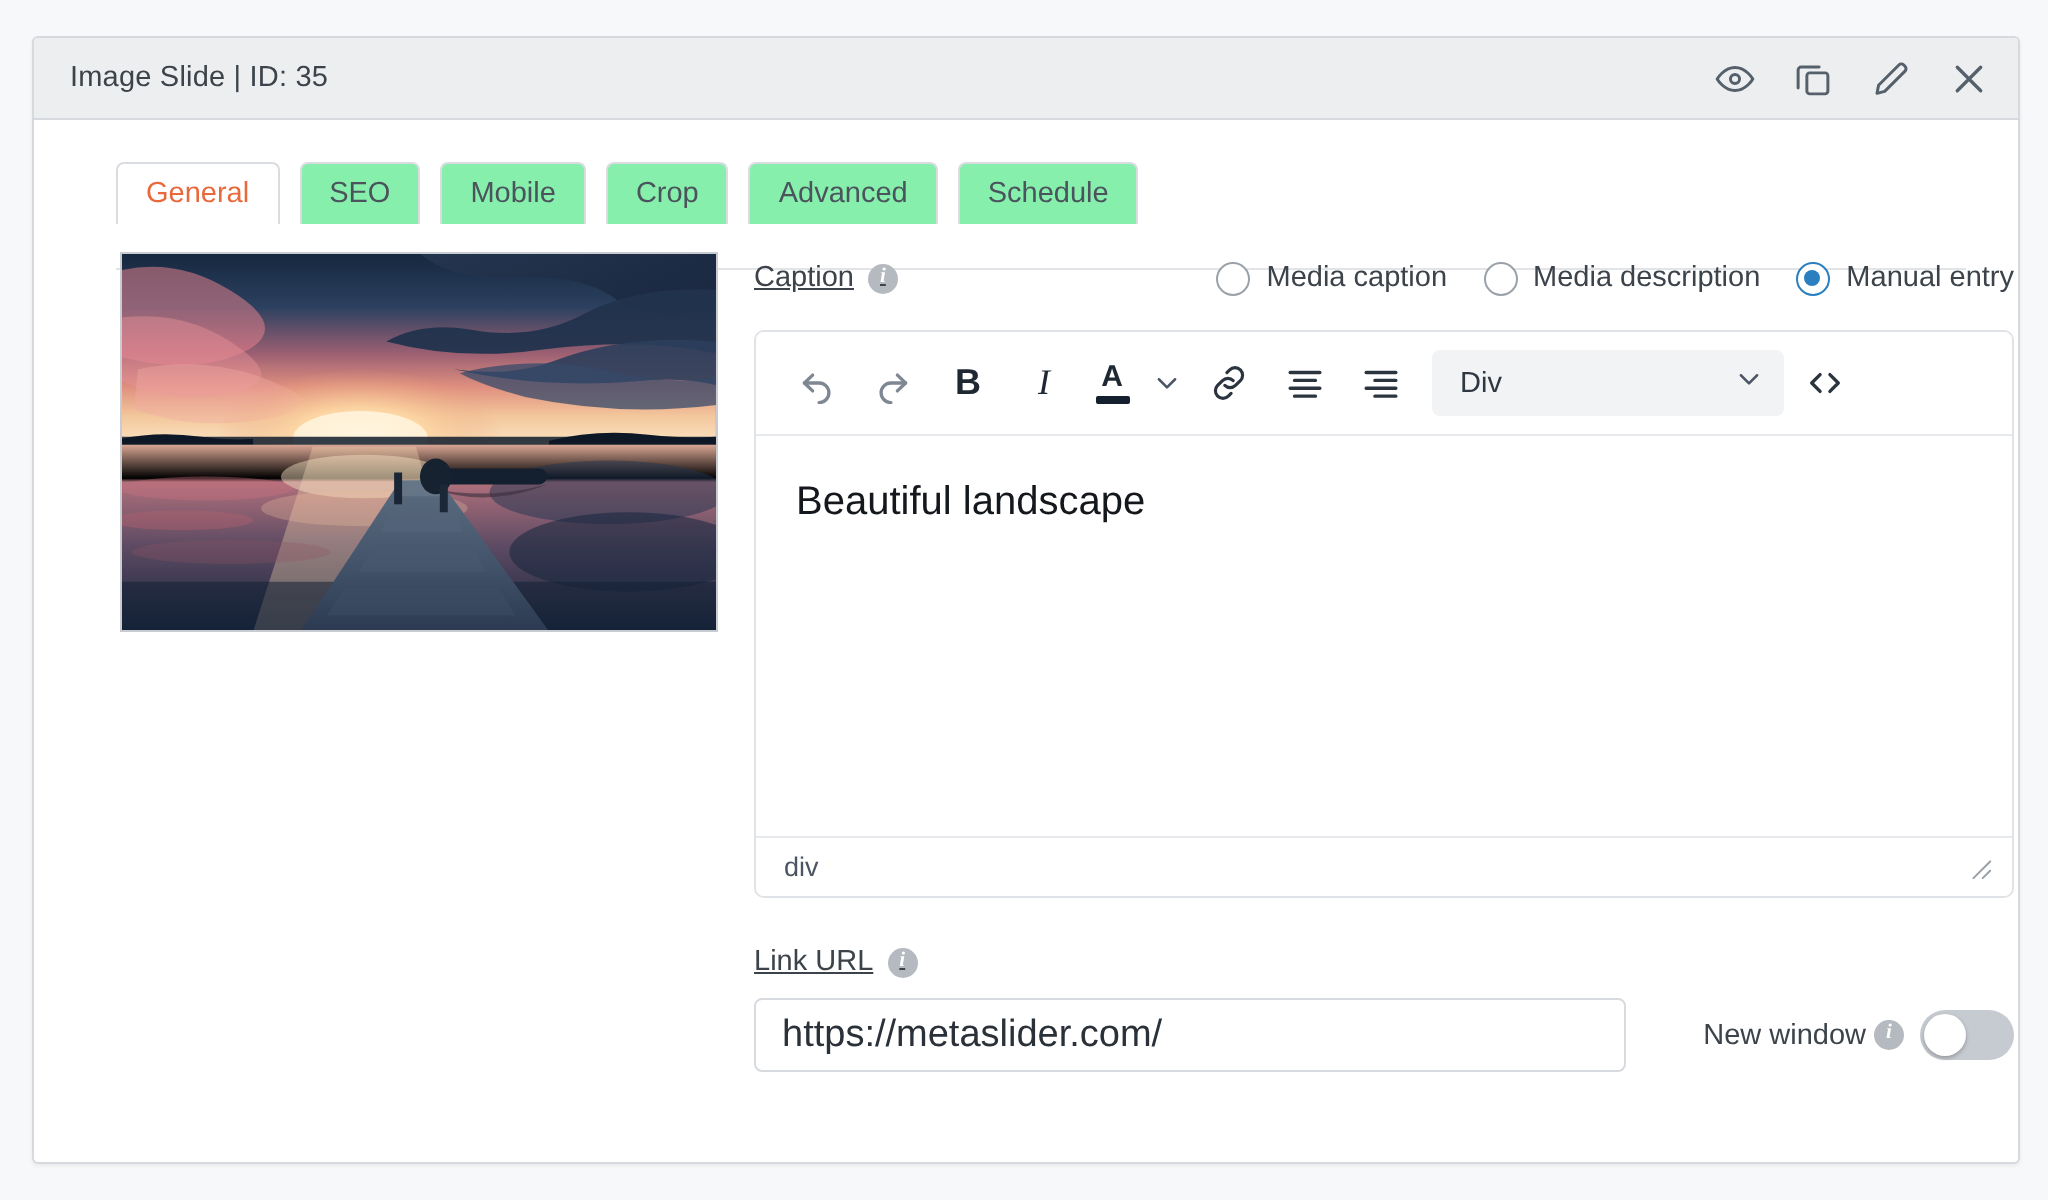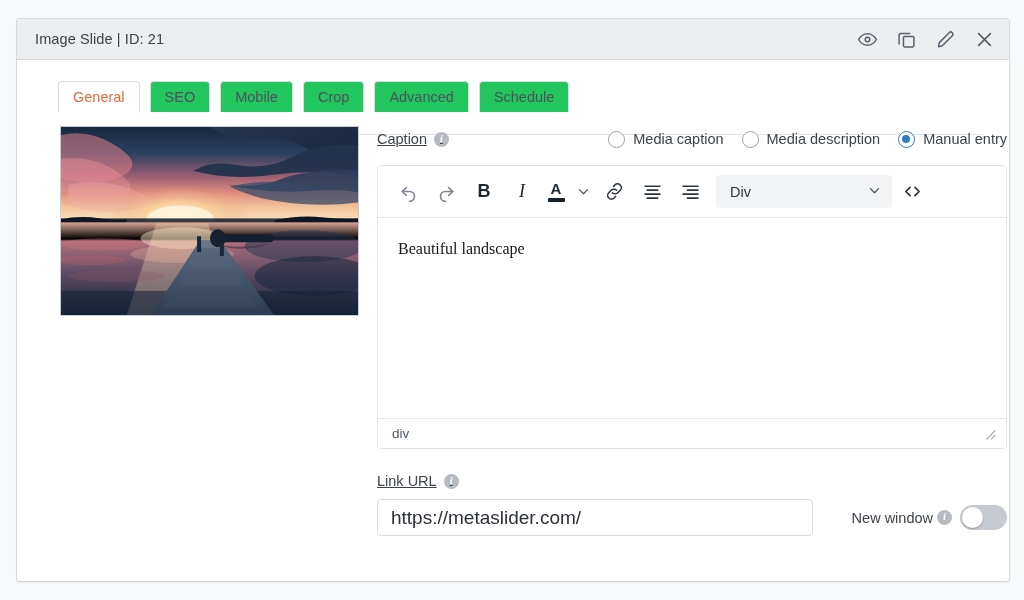--- a/index.html
+++ b/index.html
@@ -60,21 +60,21 @@
     display: flex;
     align-items: flex-end;
     gap: 10px;
   }
   .tab {
     height: 31px;
     padding: 0 14px;
     display: flex; align-items: center;
     font-size: 14.5px;
     color: #4b545c;
-    background: #22c55e;
+    background: #86efac;
     border: 1px solid #d9dce0;
     border-bottom: none;
     border-radius: 4px 4px 0 0;
     cursor: pointer;
     white-space: nowrap;
   }
   .tab.active {
     background: #ffffff;
     color: #e8693c;
     border-color: #d9dce0;
@@ -233,24 +233,23 @@
     font-size: 14.5px;
     color: #2f3742;
     cursor: pointer;
     flex: none;
   }
   .fmt-select .val { flex: 1; }
 
   .earea {
     height: 200px;
     padding: 22px 20px;
-    font-size: 16px;
+    font-size: 20px;
     color: #14181d;
     background: #fff;
-    font-family: Liberation Serif, serif;
   }
   .estatus {
     height: 30px;
     border-top: 1px solid #e6e8eb;
     display: flex;
     align-items: center;
     padding: 0 10px 0 14px;
     font-size: 13.5px;
     color: #4b5563;
     background: #fff;
@@ -309,21 +308,21 @@
     background: #fff;
     box-shadow: 0 1px 2px rgba(0,0,0,.25);
   }
 </style>
 </head>
 <body>
 
 <div class="panel">
 
   <div class="titlebar">
-    <div class="title">Image Slide | ID: 21</div>
+    <div class="title">Image Slide | ID: 35</div>
     <div class="actions">
 
       <div class="ticon" title="Preview">
         <svg width="21" height="21" viewBox="0 0 24 24" fill="none" stroke="currentColor" stroke-width="1.7" stroke-linecap="round" stroke-linejoin="round">
           <path d="M1.8 12S5.6 5.4 12 5.4 22.2 12 22.2 12 18.4 18.6 12 18.6 1.8 12 1.8 12z"></path>
           <circle cx="12" cy="12" r="2.6"></circle>
         </svg>
       </div>
 
       <div class="ticon" title="Duplicate">

